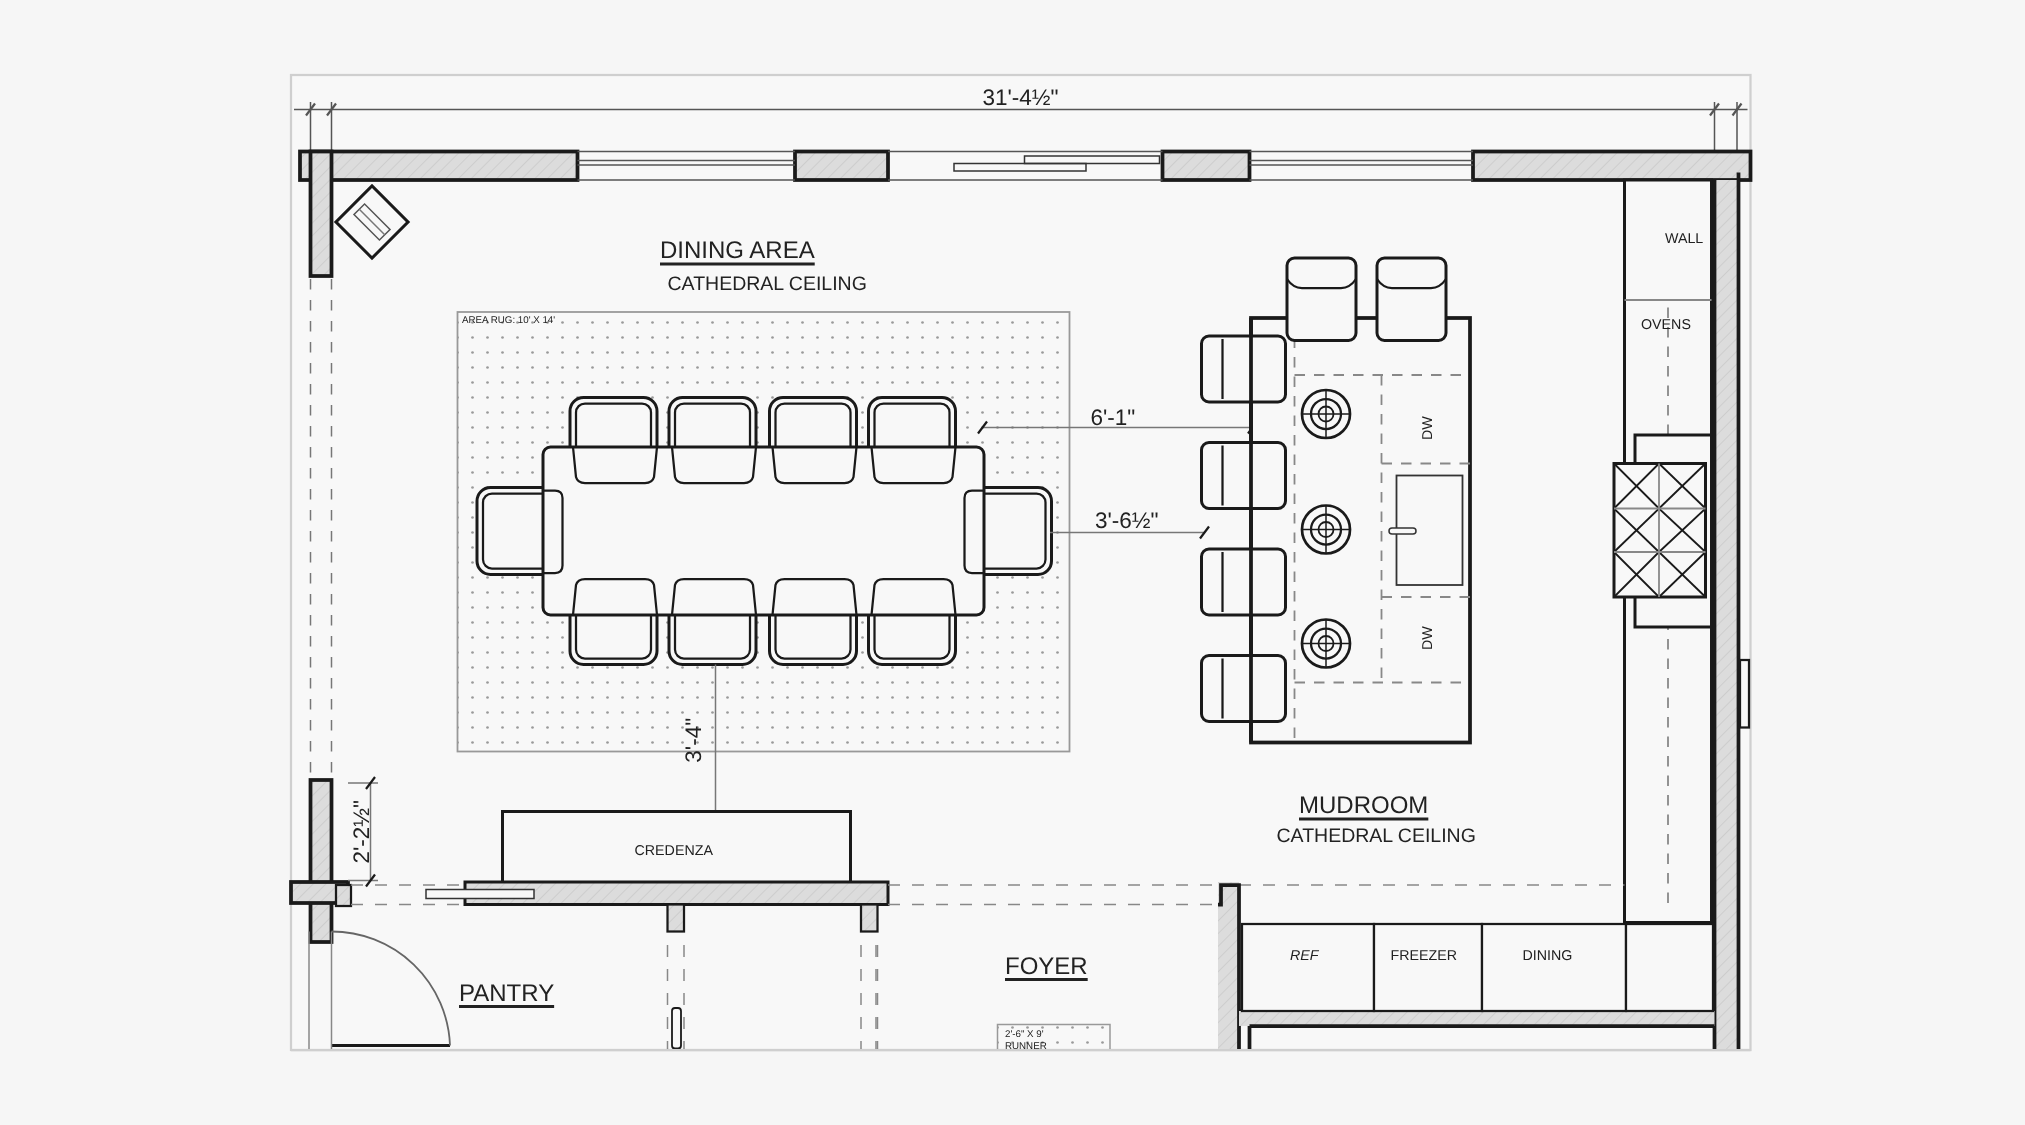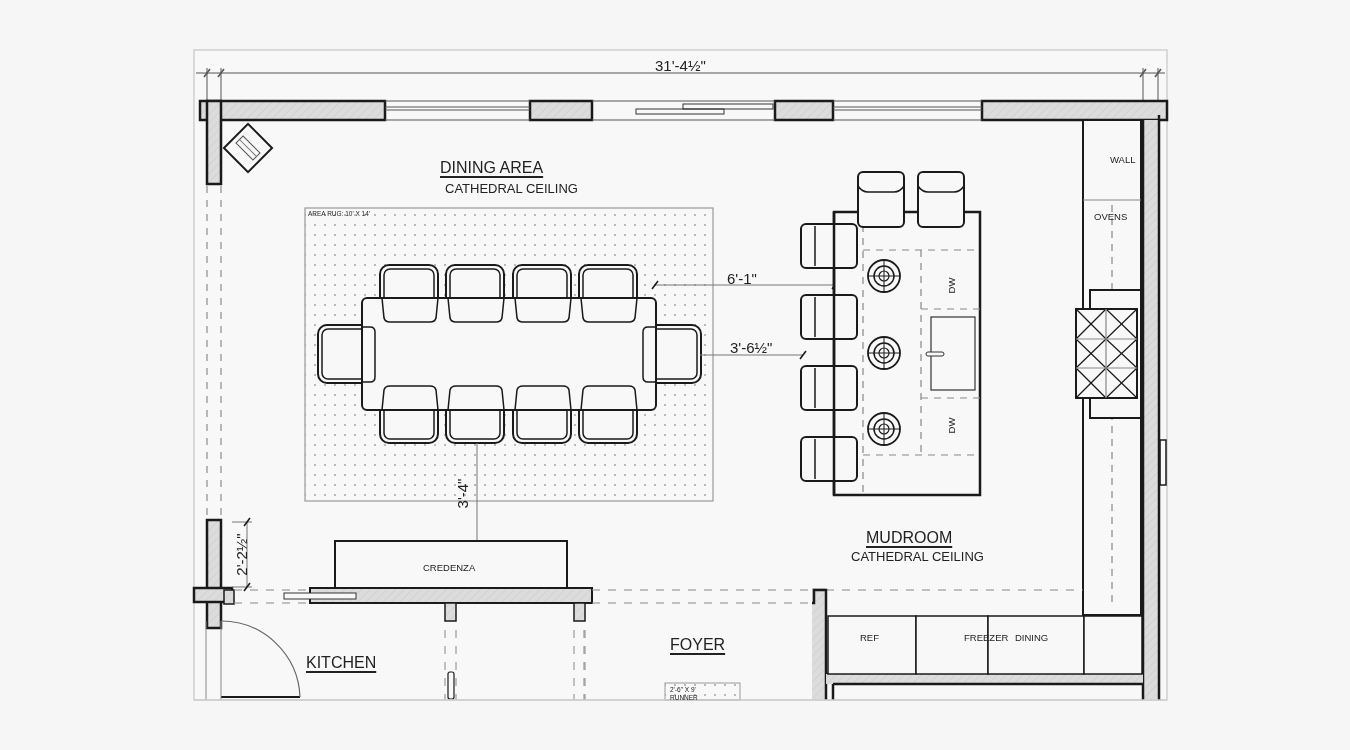--- a/index.html
+++ b/index.html
@@ -279,21 +279,21 @@
 <div class="lbl dim" style="left:220px;top:546px;transform:rotate(-90deg);transform-origin:center;">2'-2½"</div>
 
 <div class="lbl sm" style="left:944px;top:280px;transform:rotate(-90deg);">DW</div>
 <div class="lbl sm" style="left:944px;top:420px;transform:rotate(-90deg);">DW</div>
 
 <div class="lbl room" style="left:866px;top:529px;">MUDROOM</div>
 <div class="lbl sub" style="left:851px;top:549px;">CATHEDRAL CEILING</div>
 
 <div class="lbl sm" style="left:423px;top:562px;">CREDENZA</div>
 
-<div class="lbl room" style="left:306px;top:654px;">KITCHEN</div>
+<div class="lbl room" style="left:306px;top:654px;">PANTRY</div>
 <div class="lbl room" style="left:670px;top:636px;">FOYER</div>
 
-<div class="lbl sm" style="left:860px;top:632px;">REF</div>
-<div class="lbl sm" style="left:927px;top:632px;margin-left:37px;">FREEZER</div>
+<div class="lbl sm" style="left:860px;top:632px;font-style:italic;">REF</div>
+<div class="lbl sm" style="left:927px;top:632px;">FREEZER</div>
 <div class="lbl sm" style="left:1015px;top:632px;">DINING</div>
 
 <div class="lbl tiny" style="left:670px;top:686px;">2'-6" X 9'</div>
 <div class="lbl tiny" style="left:670px;top:694px;">RUNNER</div>
 
 </body></html>

